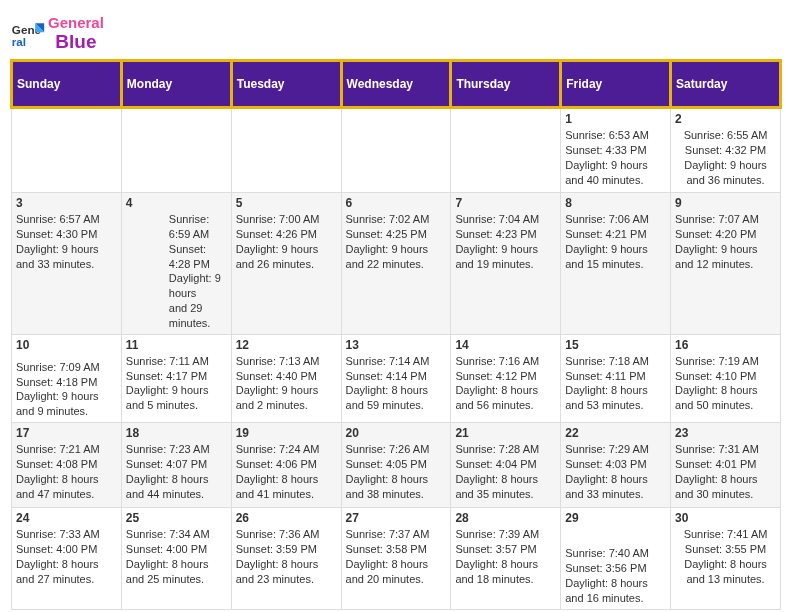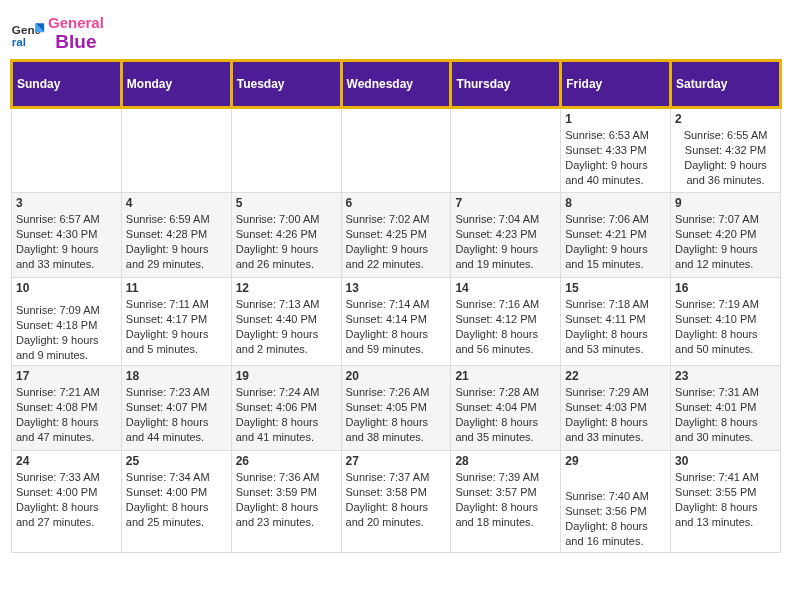--- a/index.html
+++ b/index.html
@@ -136,21 +136,21 @@
       <tr>
         <td>
           <span class="day-num">3</span>
           <div class="day-info" style="white-space: pre-line;">Sunrise: 6:57 AM
 Sunset: 4:30 PM
 Daylight: 9 hours
 and 33 minutes.</div>
         </td>
         <td>
           <span class="day-num">4</span>
-          <div class="day-info" style="white-space: pre-line;">Sunrise: 6:59 AM
+          <div class="day-info" style="white-space: pre-line; margin-left: 43px;">Sunrise: 6:59 AM
 Sunset: 4:28 PM
 Daylight: 9 hours
 and 29 minutes.</div>
         </td>
         <td>
           <span class="day-num">5</span>
           <div class="day-info" style="white-space: pre-line;">Sunrise: 7:00 AM
 Sunset: 4:26 PM
 Daylight: 9 hours
 and 26 minutes.</div>
@@ -324,20 +324,20 @@
         </td>
         <td>
           <span class="day-num">29</span>
           <div class="day-info" style="white-space: pre-line; margin-top: 21px;">Sunrise: 7:40 AM
 Sunset: 3:56 PM
 Daylight: 8 hours
 and 16 minutes.</div>
         </td>
         <td>
           <span class="day-num">30</span>
-          <div class="day-info" style="white-space: pre-line;">Sunrise: 7:41 AM
+          <div class="day-info" style="white-space: pre-line; text-align: center;">Sunrise: 7:41 AM
 Sunset: 3:55 PM
 Daylight: 8 hours
 and 13 minutes.</div>
         </td>
       </tr>
     </tbody>
 </table>
 
 </body></html>

